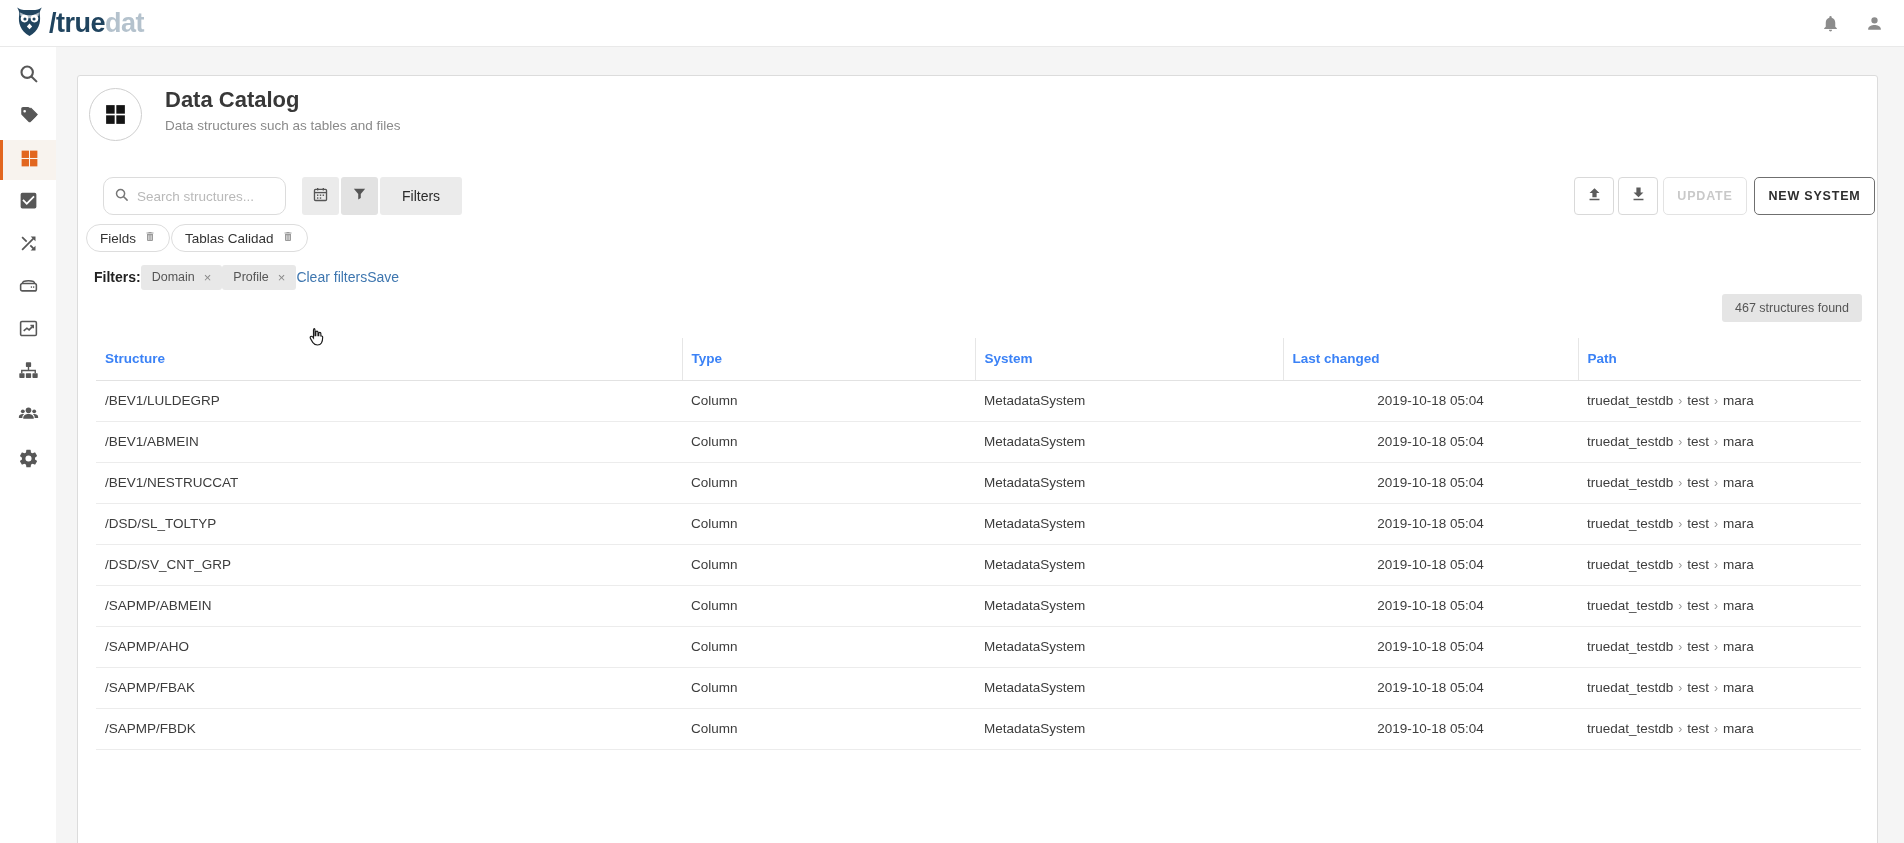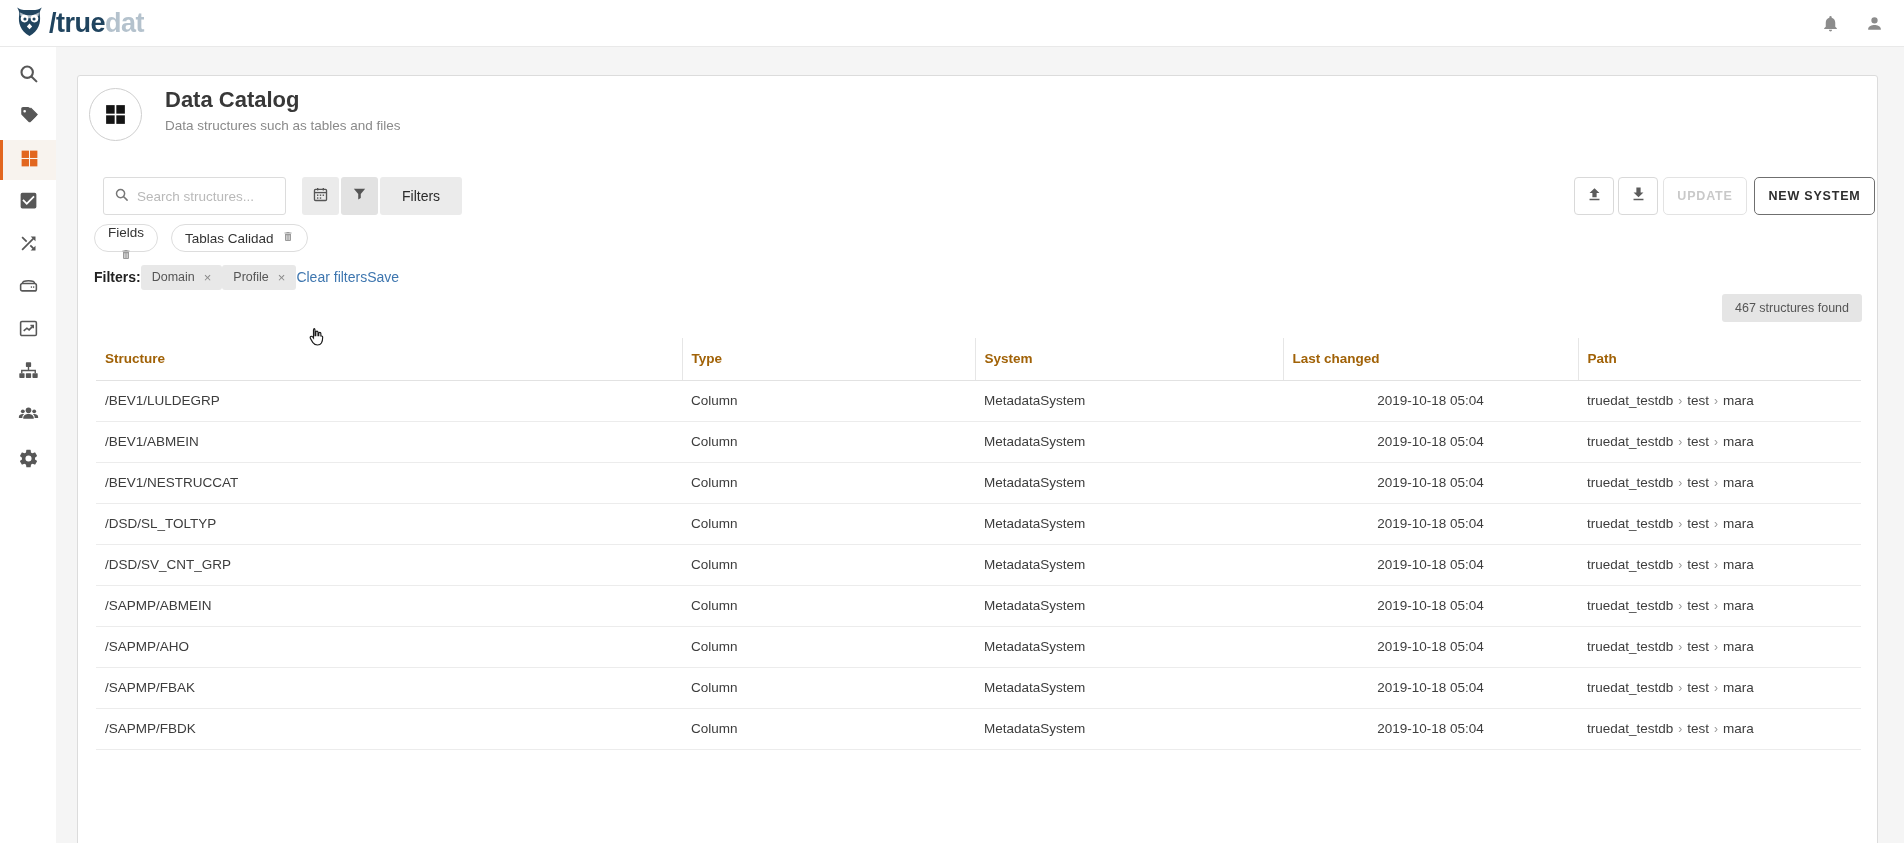--- a/index.html
+++ b/index.html
@@ -30,21 +30,21 @@
                border:1px solid #dcdcdc; border-radius:3px; z-index:1; }
 
   .page-head-icon { position:absolute; left:11px; top:12px; width:53px; height:53px; border:1px solid #cfcfcf;
                     border-radius:50%; display:flex; align-items:center; justify-content:center; color:#141414; }
   .page-head-icon svg { width:25px; height:25px; }
   .page-title { position:absolute; left:87px; top:11px; font-size:22px; color:#383838; }
   .page-subtitle { position:absolute; left:87px; top:42px; font-size:13.5px; color:#8a8a8a; }
 
   
   .search-box { position:absolute; left:25px; top:101px; width:183px; height:38px; background:#fff;
-                border:1px solid #dcdcdc; border-radius:3px; display:flex; align-items:center; padding:0 10px; gap:8px; }
+                border:1px solid #dcdcdc; border-radius:10px; display:flex; align-items:center; padding:0 10px; gap:8px; }
   .search-box svg { width:15px; height:15px; color:#777; flex:none; }
   .search-box input { border:none; outline:none; width:100%; font-size:13.5px; font-family:inherit; color:#444; }
   .search-box input::placeholder { color:#b9b9b9; }
 
   .sq-btn { position:absolute; top:101px; width:37px; height:38px; border-radius:3px; background:#ebebeb;
             display:flex; align-items:center; justify-content:center; color:#555; cursor:pointer; border:none; }
   .sq-btn svg { width:17px; height:17px; }
   .btn-cal { left:224px; }
   .btn-funnel { left:263px; background:#e2e2e2; }
   .btn-filters { position:absolute; left:302px; top:101px; height:38px; padding:0 22px; background:#ebebeb;
@@ -60,21 +60,21 @@
              font-weight:bold; letter-spacing:.8px; font-family:inherit; cursor:pointer;
              display:flex; align-items:center; justify-content:center; }
   .btn-update { left:1585px; width:84px; color:#c9c9c9; border:1px solid #e3e3e3; cursor:default; }
   .btn-new-system { left:1676px; width:121px; color:#2e2e2e; border:1px solid #6f6f6f; }
 
   
   .tag-chip { position:absolute; top:148px; height:28px; display:inline-flex; align-items:center; gap:8px;
               padding:0 13px; border:1px solid #ddd; border-radius:14px; background:#fff; font-size:13.5px;
               color:#333; cursor:pointer; }
   .tag-chip svg { width:12px; height:13px; color:#9a9a9a; }
-  .chip-fields { left:16px;flex-direction:column; }
+  .chip-fields { left:8px; }
   .chip-tablas { left:93px; }
 
   
   .filters-bar { position:absolute; left:16px; top:188px; height:26px; display:flex; align-items:center; }
   .filters-label { font-weight:bold; font-size:14px; color:#222; }
   .filter-chip { background:#e8e8e8; border-radius:3px; height:25px; display:flex; align-items:center;
                  padding:0 11px; font-size:12.5px; color:#555; gap:9px; cursor:pointer; }
   .filter-chip .x { color:#8a8a8a; font-size:13px; cursor:pointer; }
   .link { color:#3e76af; font-size:14px; text-decoration:none; cursor:pointer; }
 
@@ -91,21 +91,21 @@
 
   .cursor { position:absolute; left:226px; top:250px; width:23px; height:23px; z-index:25; pointer-events:none; }
 
   
   .results-badge { position:absolute; right:15px; top:218px; background:#e5e5e5; border-radius:3px;
                    padding:7px 13px; font-size:12.5px; color:#555; }
 
   
   .structures-table { position:absolute; left:18px; top:262px; width:1765px; border-collapse:collapse;
                       table-layout:fixed; }
-  .structures-table th { height:42px; text-align:left; font-size:13.5px; font-weight:bold; color:#a16207;
+  .structures-table th { height:42px; text-align:left; font-size:13.5px; font-weight:bold; color:#3b82f6;
                          padding:0 9px; border-bottom:1px solid #e2e2e2; }
   .structures-table th + th { border-left:1px solid #e6e6e6; }
   .structures-table td { height:41px; font-size:13.5px; color:#3d3d3d; padding:0 9px;
                          border-bottom:1px solid #ececec; white-space:nowrap; overflow:hidden; }
   .structures-table tr { cursor:pointer; }
   td.center { text-align:center; }
   .psep { color:#9a9a9a; margin:0 5px; font-size:12px; }
 </style>
 </head>
 <body>

